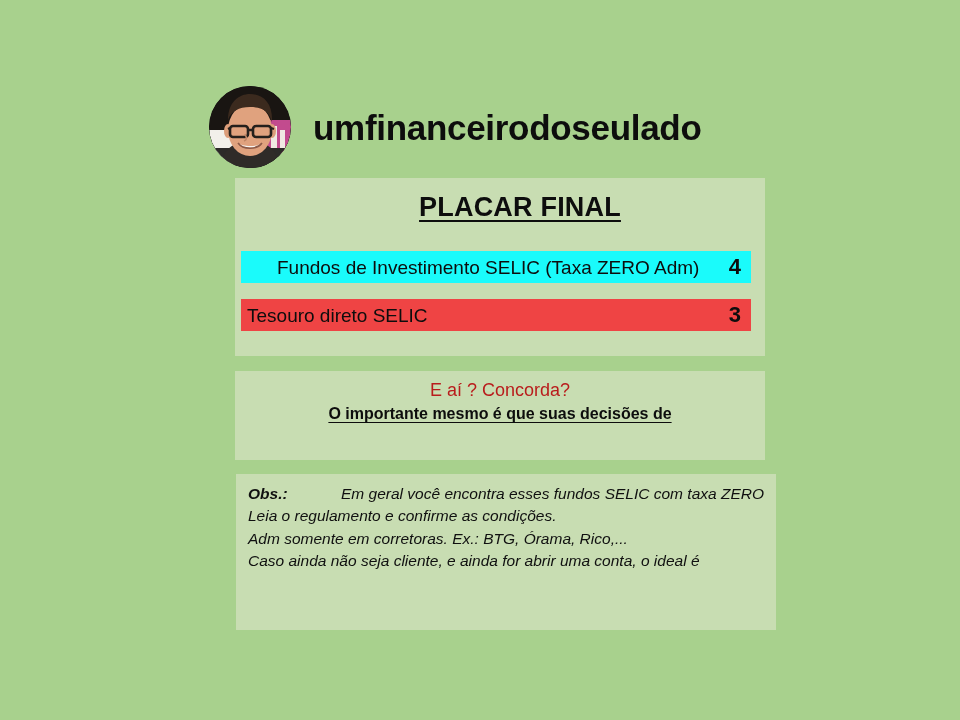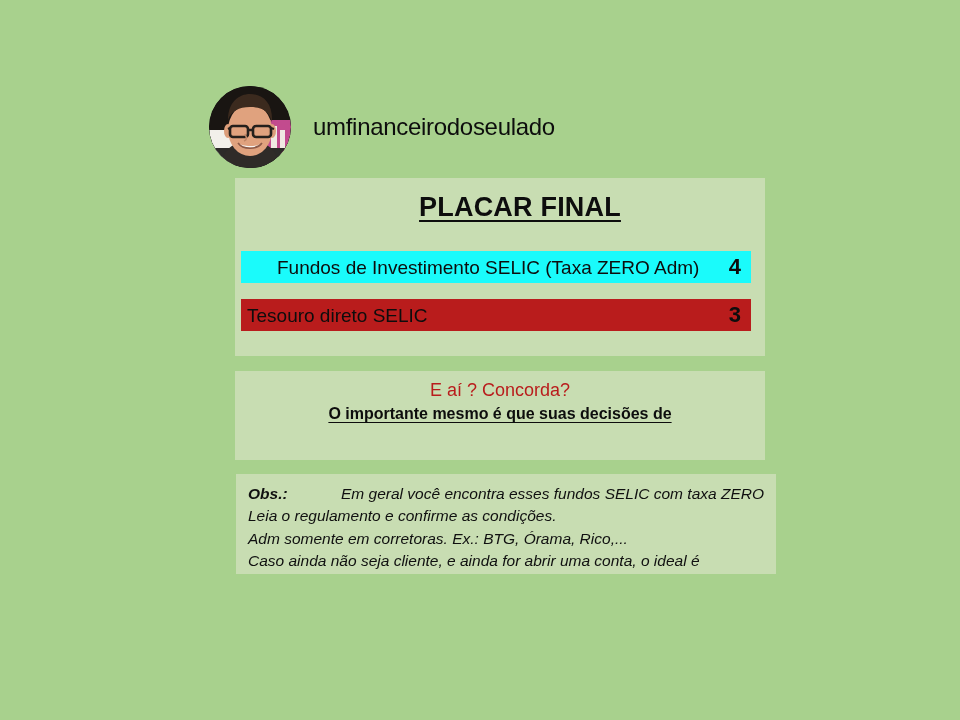--- a/index.html
+++ b/index.html
@@ -28,22 +28,22 @@
     width: 82px;
     height: 82px;
     border-radius: 50%;
     overflow: hidden;
     flex: 0 0 auto;
     background: #1b1b1b;
     position: relative;
   }
   #avatar svg { display: block; width: 82px; height: 82px; }
   #brand-name {
-    font-size: 24px;
-    font-weight: normal;
+    font-size: 35px;
+    font-weight: bold;
     color: #0d0d0d;
     letter-spacing: -0.3px;
     white-space: nowrap;
     line-height: 1;
   }
 
   
   .panel {
     position: absolute;
     background: #c8ddb2;
@@ -122,21 +122,21 @@
     text-decoration: underline;
     text-underline-offset: 3px;
     line-height: 1.45;
   }
 
   
   #note-panel {
     left: 236px;
     top: 474px;
     width: 540px;
-    height: 100px;
+    height: 156px;
     padding: 9px 12px 0 12px;
   }
   .note-line {
     font-size: 15.5px;
     font-style: italic;
     color: #101010;
     line-height: 1.45;
     white-space: nowrap;
   }
   .note-justified {
@@ -187,21 +187,21 @@
 </div>
 
 <div class="panel" id="scoreboard-panel" style="background: rgb(200, 221, 178);">
   <div id="scoreboard-title">PLACAR FINAL</div>
 
   <div class="score-row" id="score-row-funds" style="background: rgb(26, 251, 251); padding-left: 36px;">
     <span class="score-label">Fundos de Investimento SELIC (Taxa ZERO Adm)</span>
     <span class="score-value">4</span>
   </div>
 
-  <div class="score-row" id="score-row-tesouro" style="background: #b91c1c; gap: 47px;">
+  <div class="score-row" id="score-row-tesouro" style="background: #ef4444; gap: 47px;">
     <span class="score-label">Tesouro direto SELIC</span>
     <span class="score-value">3</span>
   </div>
 </div>
 
 <div class="panel" id="question-panel" style="background: rgb(200, 221, 178);">
   <div id="question-line">E aí ? Concorda?</div>
   <div class="emphasis-line">O importante mesmo é que suas decisões de</div>
 </div>
 

